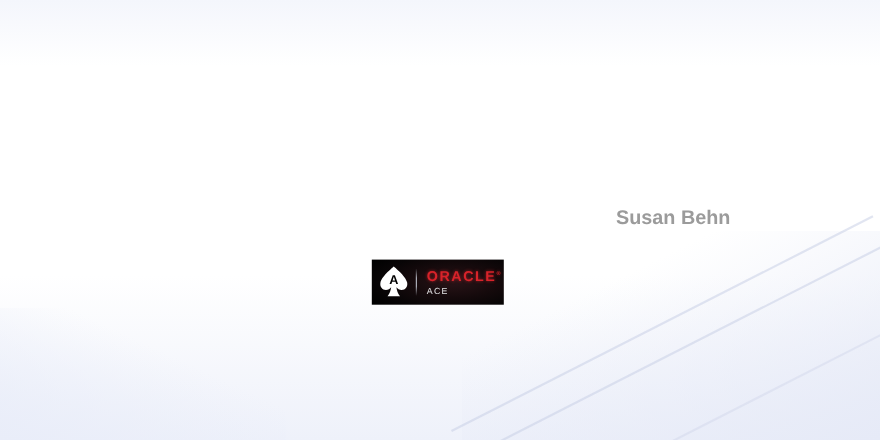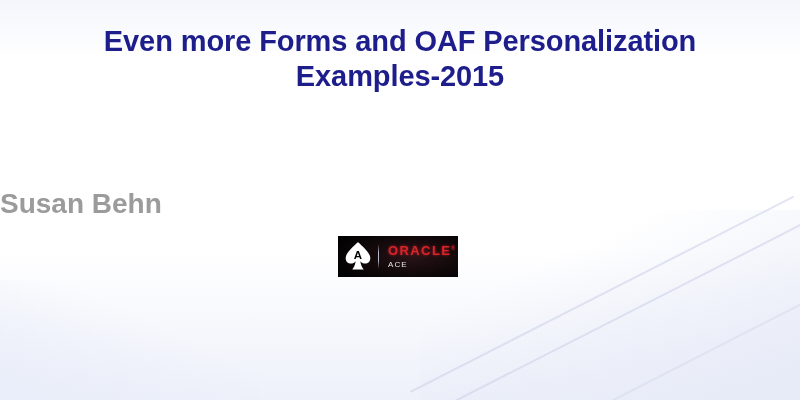--- a/index.html
+++ b/index.html
@@ -81,23 +81,23 @@
     line-height: 1.22;
     letter-spacing: -0.1px;
   }
 
   
   .presenter {
     position: absolute;
     left: 0;
     top: 188px;
     width: 664px;
-    text-align: left;
+    text-align: right;
     color: #9b9b9b;
-    font-size: 28px;
+    font-size: 18px;
     font-weight: bold;
   }
 
   
   .logo-wrap {
     position: absolute;
     left: 338px;
     top: 236px;
     width: 120px;
     height: 41px;
@@ -168,24 +168,20 @@
     <div class="bg-wash-top"></div>
     <div class="bg-wash-bottom"></div>
     <div class="bg-wash-left"></div>
     <div class="bg-wash-right"></div>
     <div class="swoosh swoosh-r1"></div>
     <div class="swoosh swoosh-r2"></div>
     <div class="swoosh swoosh-r3"></div>
 
   </div>
 
-  <div class="title">
-    <div>Even more Forms and OAF Personalization</div>
-    <div>Examples-2015</div>
-  </div>
 
   <div class="presenter">Susan Behn</div>
 
   <div class="logo-wrap">
     <div class="ace-logo">
       <div class="ace-spade-box">
         <svg class="ace-spade" width="28" height="31" viewBox="0 0 28 31" aria-hidden="true">
           <path d="M14 1.2 C14 1.2 3.1 10.0 1.9 15.6 C1.0 19.8 3.6 22.6 6.8 22.6 C8.9 22.6 10.6 21.6 11.6 20.2 C11.6 20.2 11.3 24.9 8.3 28.4 L19.7 28.4 C16.7 24.9 16.4 20.2 16.4 20.2 C17.4 21.6 19.1 22.6 21.2 22.6 C24.4 22.6 27.0 19.8 26.1 15.6 C24.9 10.0 14 1.2 14 1.2 Z" fill="#ffffff"></path>
           <text x="14" y="17.6" text-anchor="middle" font-family="'Liberation Sans', sans-serif" font-size="11.5" font-weight="bold" fill="#000000">A</text>
         </svg>

